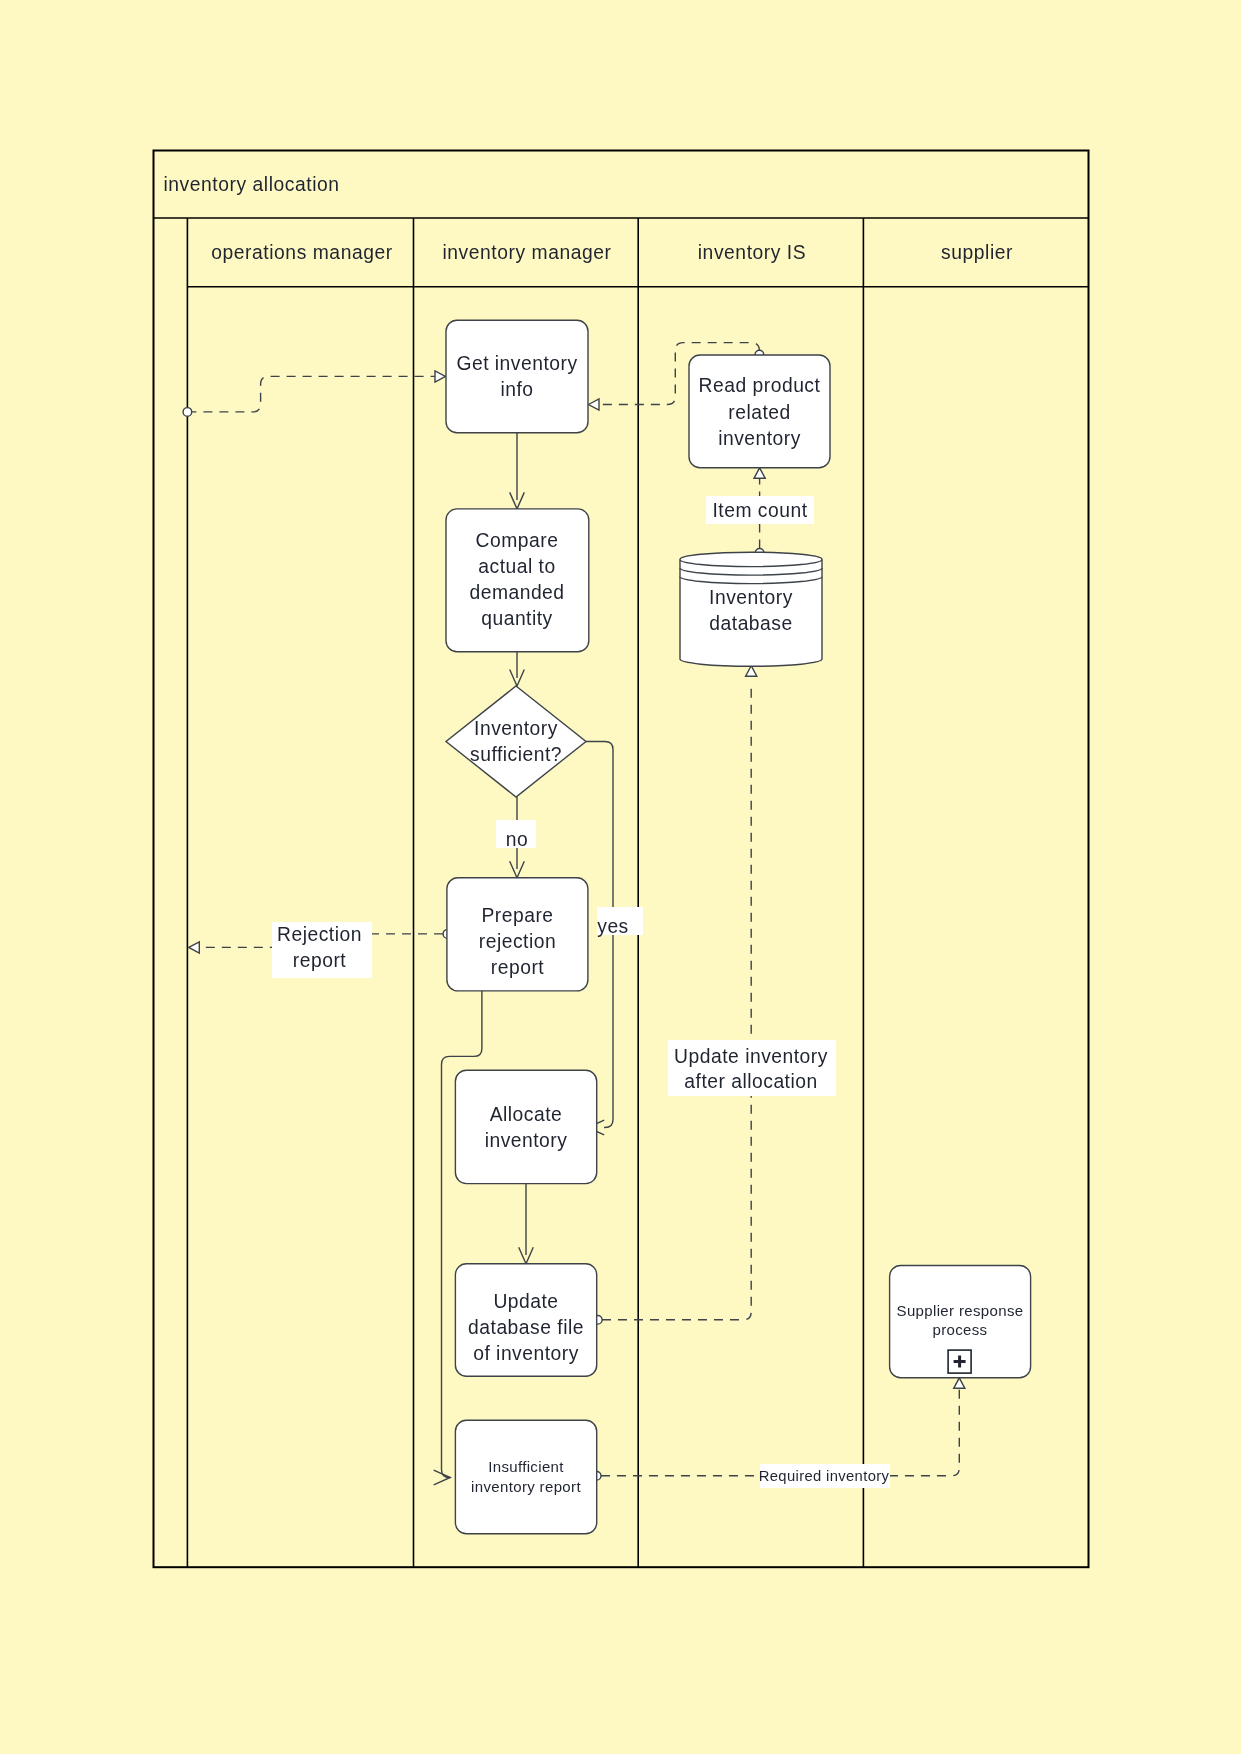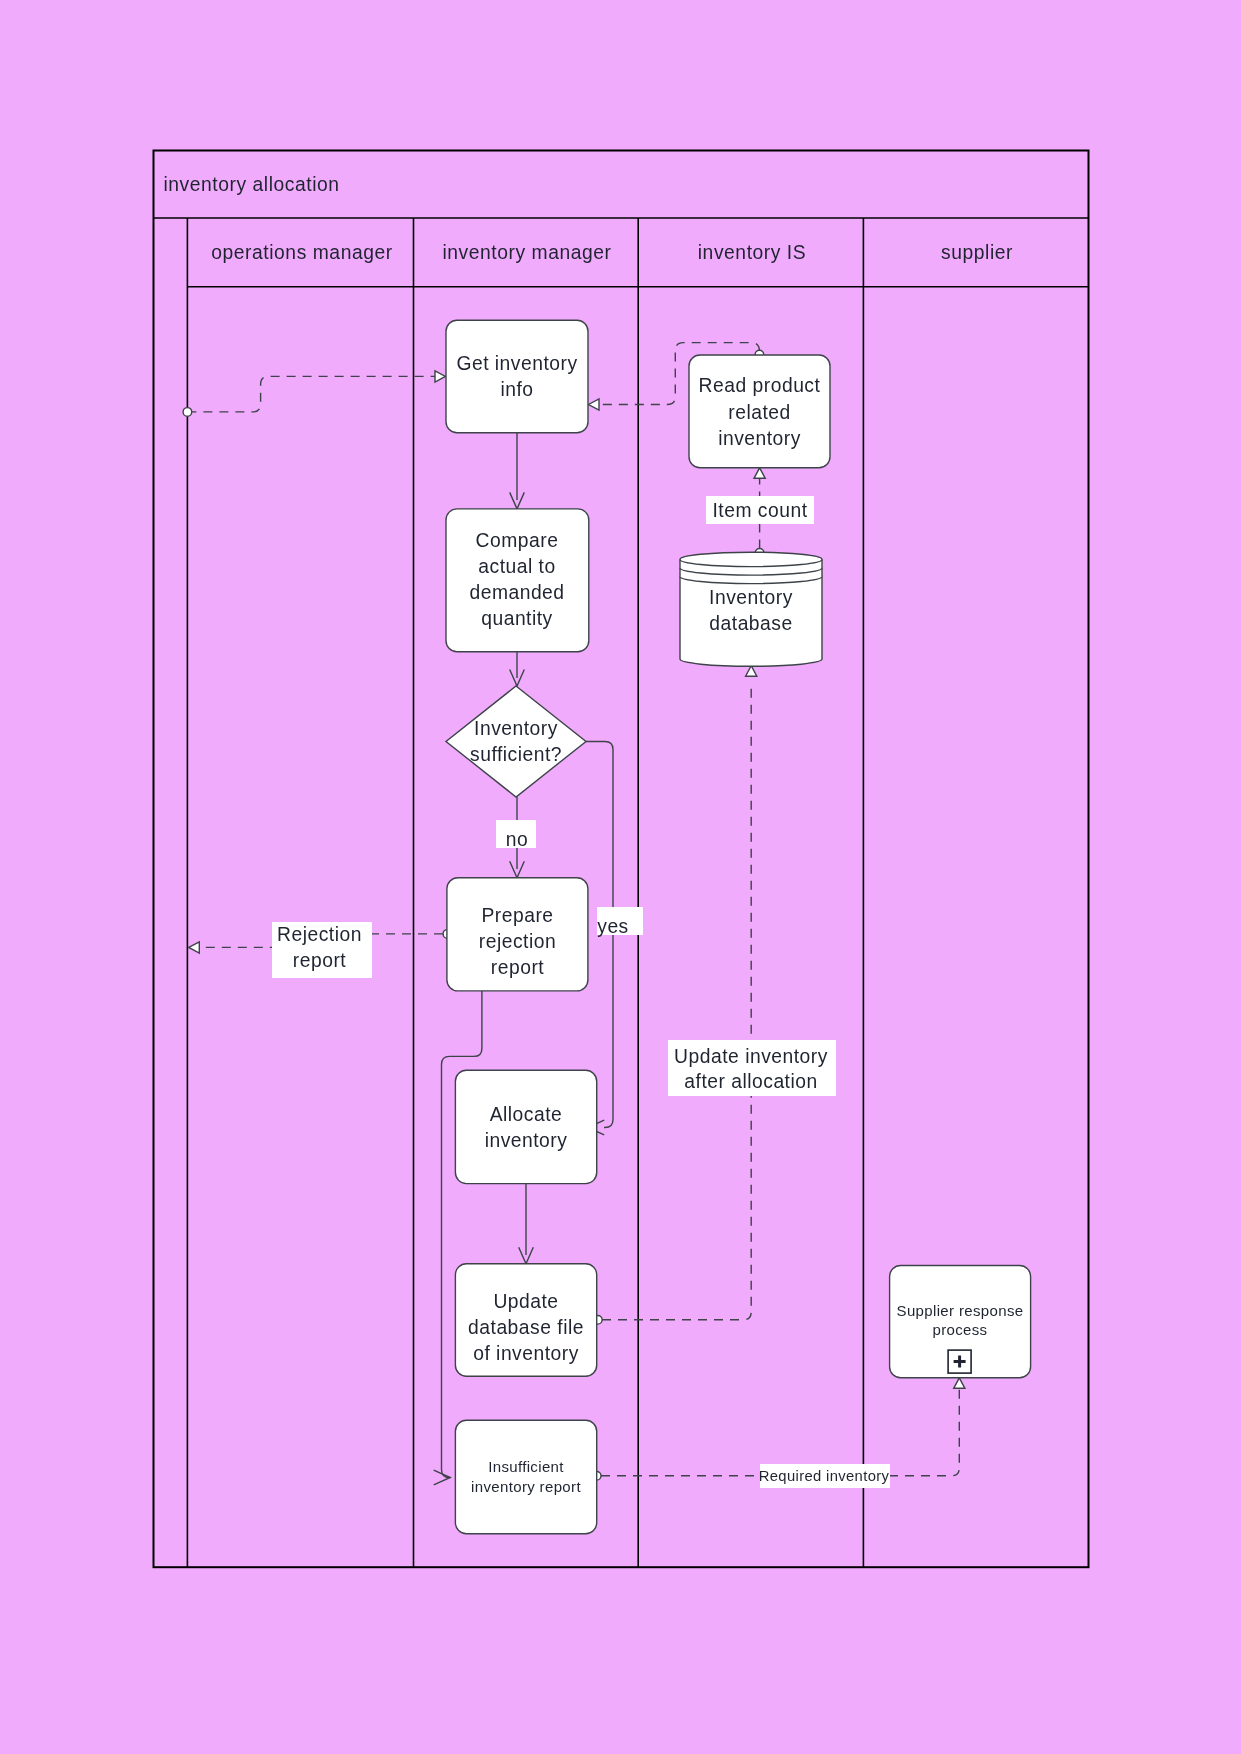--- a/index.html
+++ b/index.html
@@ -1,18 +1,18 @@
 <!DOCTYPE html>
 <html><head>
 <meta charset="utf-8">
 <title>inventory allocation</title>
 <style>
   html,body{margin:0;padding:0;background:#ffffff;}
   body{width:1241px;height:1754px;overflow:hidden;font-family:"Liberation Sans",sans-serif;}
-  #stage{position:relative;width:1241px;height:1754px;background:#f0abfc;}
+  #stage{position:relative;width:1241px;height:1754px;background:#fef9c3;}
   svg#diagram{position:absolute;left:0;top:0;display:block;}
   text{font-family:"Liberation Sans",sans-serif;fill:#1f2430;}
   .t-pool{font-size:19.3px;letter-spacing:0.55px;}
   .t-lane{font-size:19.3px;letter-spacing:0.55px;text-anchor:middle;}
   .t-node{font-size:19.3px;letter-spacing:0.5px;text-anchor:middle;}
   .t-small{font-size:15px;letter-spacing:0.35px;text-anchor:middle;}
   .t-edge{font-size:19.3px;letter-spacing:0.5px;text-anchor:middle;}
   .t-edge-s{font-size:14.8px;letter-spacing:0.35px;text-anchor:middle;}
   .shp{fill:#ffffff;stroke:#3d4348;stroke-width:1.4;}
   .frame{fill:none;stroke:#000000;stroke-width:2;}

